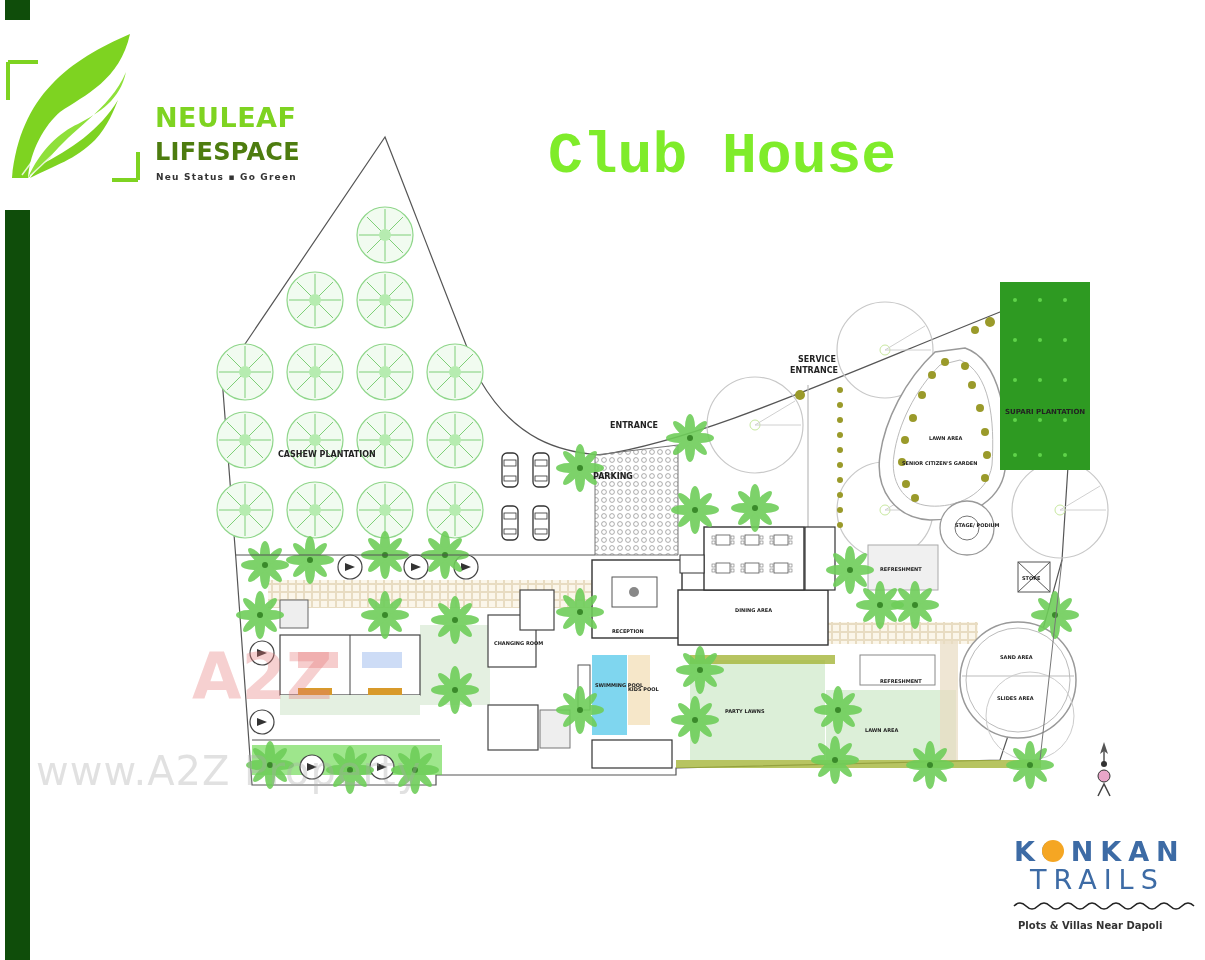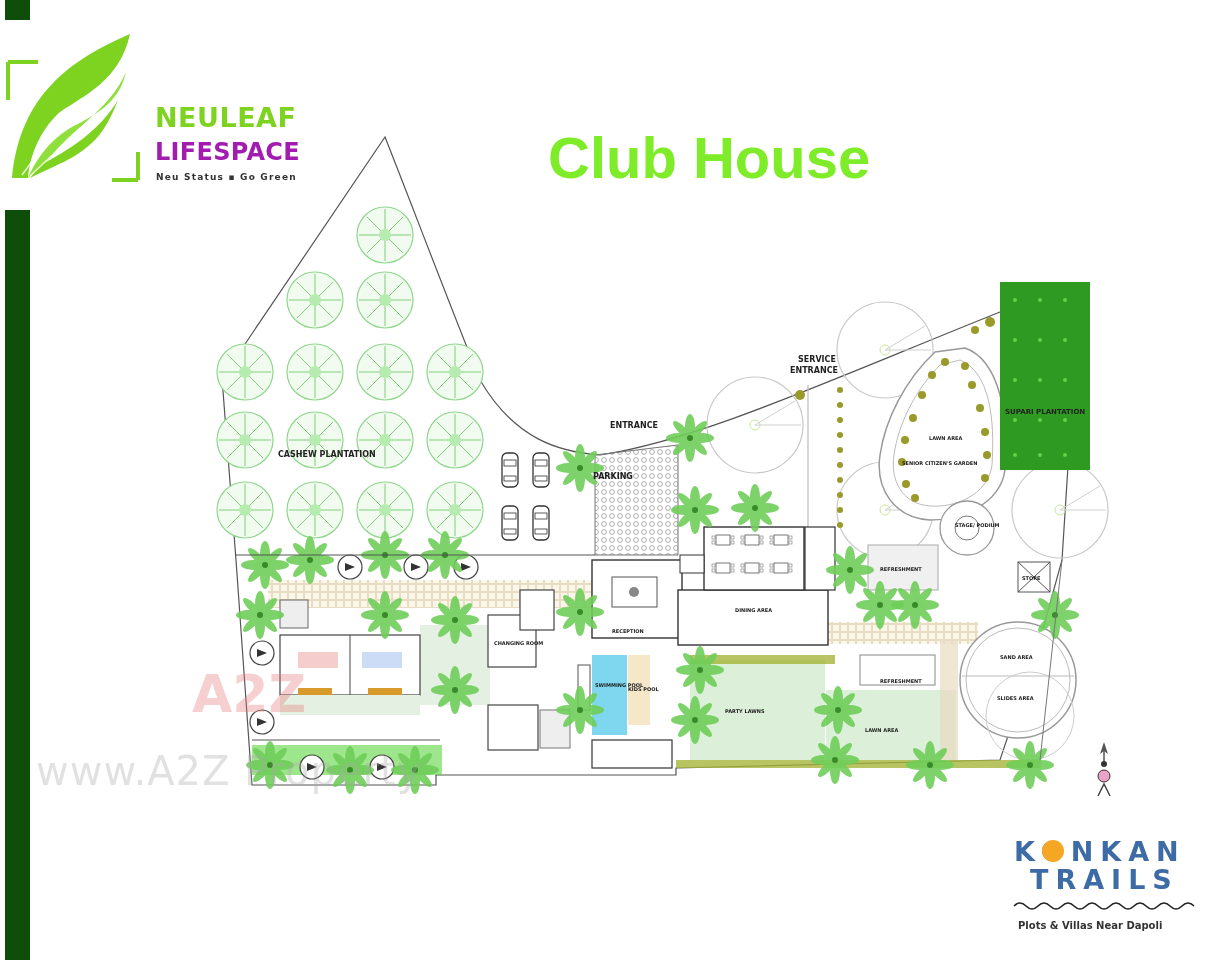--- a/index.html
+++ b/index.html
@@ -1,30 +1,30 @@
 <!DOCTYPE html>
 <html><head>
 <meta charset="utf-8">
 <style>
   html,body{margin:0;padding:0;background:#ffffff;}
   body{width:1205px;height:960px;position:relative;overflow:hidden;font-family:"Liberation Sans",sans-serif;}
   .bar-top{position:absolute;left:5px;top:0;width:25px;height:20px;background:#0f4d0a;}
   .bar-side{position:absolute;left:5px;top:210px;width:25px;height:750px;background:#0f4d0a;}
   .logo{position:absolute;left:0;top:30px;width:320px;height:160px;}
   .brand-line1{position:absolute;left:155px;top:102px;font-family:"DejaVu Sans",sans-serif;font-weight:bold;font-size:27px;color:#7ed321;letter-spacing:0.5px;}
-  .brand-line2{position:absolute;left:155px;top:138px;font-family:"DejaVu Sans",sans-serif;font-weight:bold;font-size:24px;color:#a21caf;letter-spacing:0.3px;}
+  .brand-line2{position:absolute;left:155px;top:138px;font-family:"DejaVu Sans",sans-serif;font-weight:bold;font-size:24px;color:#4d7c0f;letter-spacing:0.3px;}
   .brand-tag{position:absolute;left:156px;top:172px;font-family:"DejaVu Sans",sans-serif;font-weight:bold;font-size:9px;color:#333;letter-spacing:1.2px;}
-  .title{position:absolute;left:548px;top:124px;font-family:Liberation Sans, sans-serif;font-weight:bold;font-size:58px;color:#7fec2a;letter-spacing:0px;}
+  .title{position:absolute;left:548px;top:124px;font-family:Liberation Mono, monospace;font-weight:bold;font-size:58px;color:#7fec2a;letter-spacing:0px;}
   .plan{position:absolute;left:0;top:0;width:1205px;height:960px;}
-  .wm-a2z{position:absolute;left:192px;top:640px;font-family:"DejaVu Sans",sans-serif;font-weight:bold;font-size:52px;color:rgba(230,120,120,0.35);margin-top:24px;}
+  .wm-a2z{position:absolute;left:192px;top:640px;font-family:"DejaVu Sans",sans-serif;font-weight:bold;font-size:64px;color:rgba(230,120,120,0.35);}
   .wm-url{position:absolute;left:36px;top:728px;font-family:"DejaVu Sans",sans-serif;font-size:40px;color:rgba(170,170,170,0.35);letter-spacing:1px;margin-top:20px;}
   .lbl{position:absolute;font-family:"DejaVu Sans",sans-serif;font-weight:bold;font-size:8px;color:#222;white-space:nowrap;text-align:center;}
   .lbl-sm{font-size:5px;}
   .kt-l1{position:absolute;left:1014px;top:836px;font-family:"DejaVu Sans",sans-serif;font-weight:bold;font-size:27px;color:#3d6ba5;letter-spacing:7px;}
-  .kt-l2{position:absolute;left:1030px;top:864px;font-family:"DejaVu Sans",sans-serif;font-weight:bold;font-size:27px;color:#3d6ba5;letter-spacing:7px;}
+  .kt-l2{position:absolute;left:1030px;top:864px;font-family:"DejaVu Sans",sans-serif;font-weight:normal;font-size:27px;color:#3d6ba5;letter-spacing:7px;}
   .kt-tag{position:absolute;left:1018px;top:920px;font-family:"DejaVu Sans",sans-serif;font-weight:bold;font-size:10px;color:#333;text-align:right;}
 </style>
 </head>
 <body>
 
 <div class="bar-top"></div>
 <div class="bar-side"></div>
 
 <svg class="logo" viewBox="0 30 320 160" width="320" height="160" style="left:0;top:30px;">
   <path d="M8 62 L8 100 M8 62 L38 62" stroke="#7ed321" stroke-width="4" fill="none"></path>

